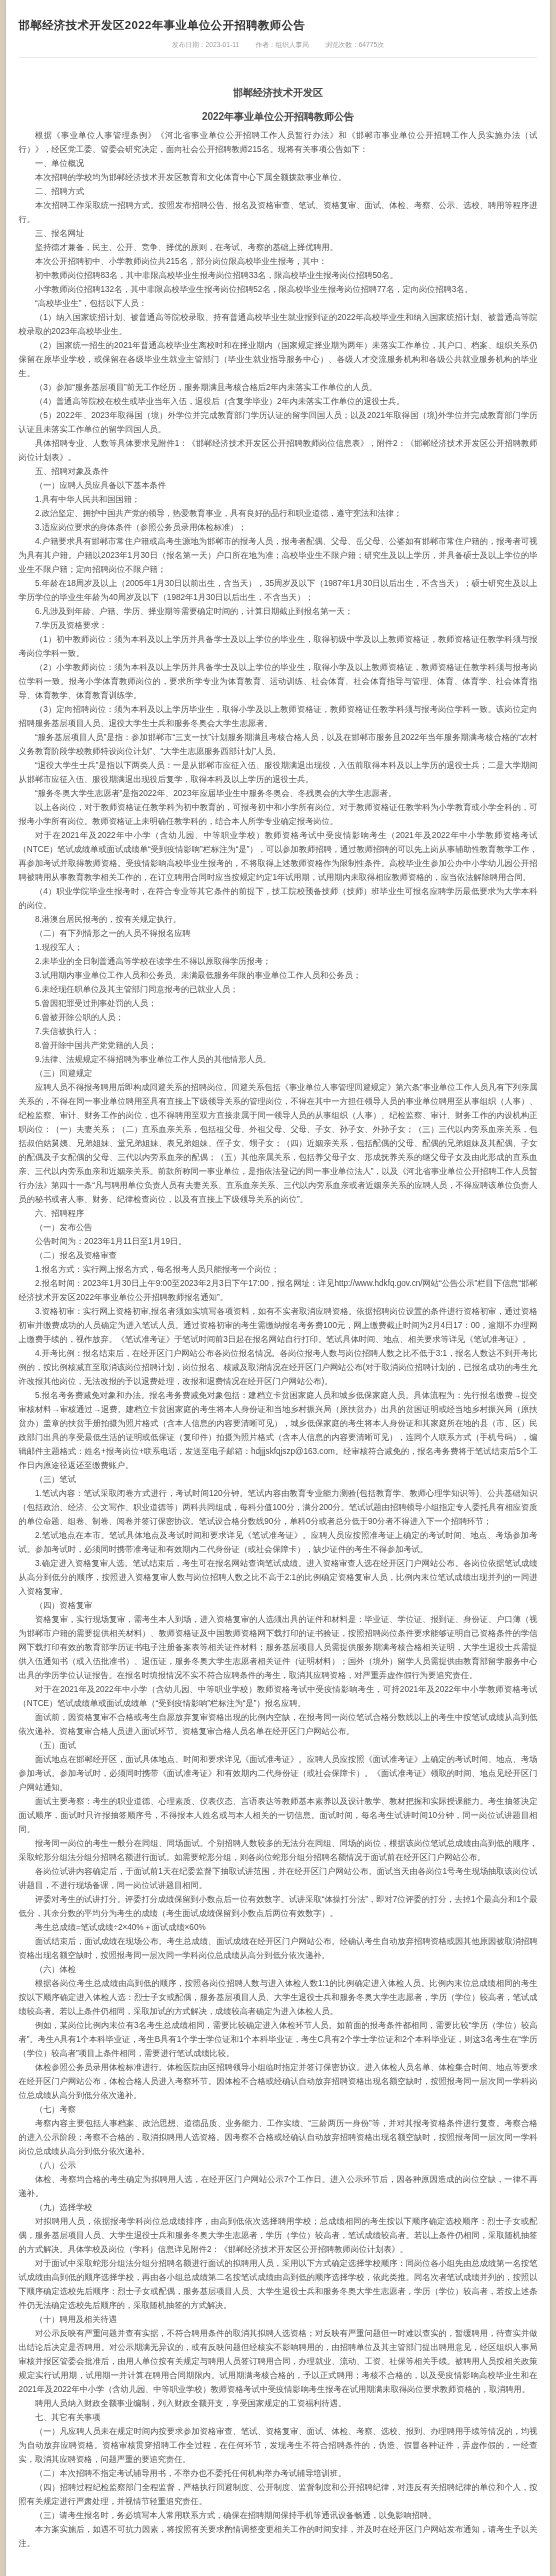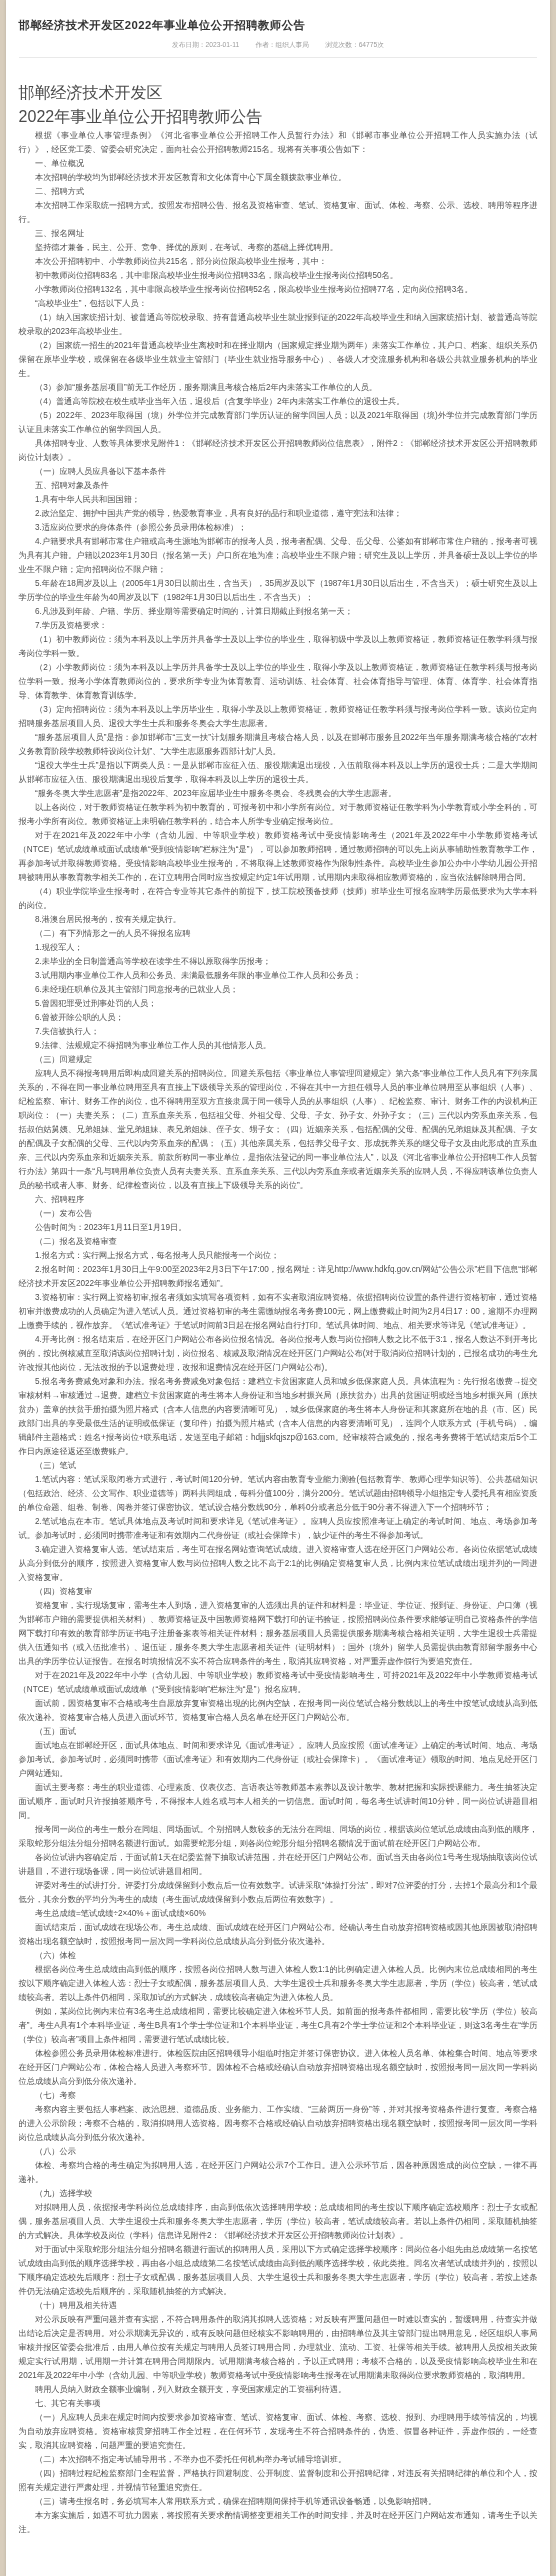--- a/index.html
+++ b/index.html
@@ -30,23 +30,23 @@
     font-size:6.7px;
     margin:8.2px 0 7.2px 0;
   }
   .meta span{margin:0 7.2px;}
   .header-rule{
     border:none;
     border-top:0.5px solid #e9e9e9;
     margin:0;
   }
   .doc-title{
-    text-align:left;
-    font-size:16px;
-    font-weight:normal;
+    text-align:center;
+    font-size:10px;
+    font-weight:bold;
     color:#4a4a4a;
     margin:0;
     line-height:24px;
   }
   .doc-title.first{margin-top:23px;}
   .doc-body{margin-top:10.3px;}
   .para{
     font-size:8.2px;
     color:#4f4f4f;
     line-height:14px;
@@ -86,22 +86,22 @@
           <p class="para">本次公开招聘初中、小学教师岗位共215名，部分岗位限高校毕业生报考，其中：</p>
           <p class="para">初中教师岗位招聘83名，其中非限高校毕业生报考岗位招聘33名，限高校毕业生报考岗位招聘50名。</p>
           <p class="para">小学教师岗位招聘132名，其中非限高校毕业生报考岗位招聘52名，限高校毕业生报考岗位招聘77名，定向岗位招聘3名。</p>
           <p class="para">“高校毕业生”，包括以下人员：</p>
           <p class="para">（1）纳入国家统招计划、被普通高等院校录取、持有普通高校毕业生就业报到证的2022年高校毕业生和纳入国家统招计划、被普通高等院校录取的2023年高校毕业生。</p>
           <p class="para">（2）国家统一招生的2021年普通高校毕业生离校时和在择业期内（国家规定择业期为两年）未落实工作单位，其户口、档案、组织关系仍保留在原毕业学校，或保留在各级毕业生就业主管部门（毕业生就业指导服务中心）、各级人才交流服务机构和各级公共就业服务机构的毕业生。</p>
           <p class="para">（3）参加“服务基层项目”前无工作经历，服务期满且考核合格后2年内未落实工作单位的人员。</p>
           <p class="para">（4）普通高等院校在校生或毕业当年入伍，退役后（含复学毕业）2年内未落实工作单位的退役士兵。</p>
           <p class="para">（5）2022年、2023年取得国（境）外学位并完成教育部门学历认证的留学回国人员；以及2021年取得国（境)外学位并完成教育部门学历认证且未落实工作单位的留学回国人员。</p>
           <p class="para">具体招聘专业、人数等具体要求见附件1：《邯郸经济技术开发区公开招聘教师岗位信息表》，附件2：《邯郸经济技术开发区公开招聘教师岗位计划表》。</p>
+          <p class="para">五、招聘对象及条件</p>
           <p class="para">（一）应聘人员应具备以下基本条件</p>
-          <p class="para">五、招聘对象及条件</p>
           <p class="para">1.具有中华人民共和国国籍；</p>
           <p class="para">2.政治坚定、拥护中国共产党的领导，热爱教育事业，具有良好的品行和职业道德，遵守宪法和法律；</p>
           <p class="para">3.适应岗位要求的身体条件（参照公务员录用体检标准）；</p>
           <p class="para">4.户籍要求具有邯郸市常住户籍或高考生源地为邯郸市的报考人员，报考者配偶、父母、岳父母、公婆如有邯郸市常住户籍的，报考者可视为具有其户籍。户籍以2023年1月30日（报名第一天）户口所在地为准；高校毕业生不限户籍；研究生及以上学历，并具备硕士及以上学位的毕业生不限户籍；定向招聘岗位不限户籍；</p>
           <p class="para">5.年龄在18周岁及以上（2005年1月30日以前出生，含当天），35周岁及以下（1987年1月30日以后出生，不含当天）；硕士研究生及以上学历学位的毕业生年龄为40周岁及以下（1982年1月30日以后出生，不含当天）；</p>
           <p class="para">6.凡涉及到年龄、户籍、学历、择业期等需要确定时间的，计算日期截止到报名第一天；</p>
           <p class="para">7.学历及资格要求：</p>
           <p class="para">（1）初中教师岗位：须为本科及以上学历并具备学士及以上学位的毕业生，取得初级中学及以上教师资格证，教师资格证任教学科须与报考岗位学科一致。</p>
           <p class="para">（2）小学教师岗位：须为本科及以上学历并具备学士及以上学位的毕业生，取得小学及以上教师资格证，教师资格证任教学科须与报考岗位学科一致。报考小学体育教师岗位的，要求所学专业为体育教育、运动训练、社会体育、社会体育指导与管理、体育、体育学、社会体育指导、体育教学、体育教育训练学。</p>
           <p class="para">（3）定向招聘岗位：须为本科及以上学历毕业生，取得小学及以上教师资格证，教师资格证任教学科须与报考岗位学科一致。该岗位定向招聘服务基层项目人员、退役大学生士兵和服务冬奥会大学生志愿者。</p>
@@ -113,20 +113,21 @@
           <p class="para">（4）职业学院毕业生报考时，在符合专业等其它条件的前提下，技工院校预备技师（技师）班毕业生可报名应聘学历最低要求为大学本科的岗位。</p>
           <p class="para">8.港澳台居民报考的，按有关规定执行。</p>
           <p class="para">（二）有下列情形之一的人员不得报名应聘</p>
           <p class="para">1.现役军人；</p>
           <p class="para">2.未毕业的全日制普通高等学校在读学生不得以原取得学历报考；</p>
           <p class="para">3.试用期内事业单位工作人员和公务员、未满最低服务年限的事业单位工作人员和公务员；</p>
           <p class="para">6.未经现任职单位及其主管部门同意报考的已就业人员；</p>
           <p class="para">5.曾因犯罪受过刑事处罚的人员；</p>
           <p class="para">6.曾被开除公职的人员；</p>
           <p class="para">7.失信被执行人；</p>
+          <p class="para">8.曾开除中国共产党党籍的人员；</p>
           <p class="para">9.法律、法规规定不得招聘为事业单位工作人员的其他情形人员。</p>
           <p class="para">（三）回避规定</p>
           <p class="para">应聘人员不得报考聘用后即构成回避关系的招聘岗位。回避关系包括《事业单位人事管理回避规定》第六条“事业单位工作人员凡有下列亲属关系的，不得在同一事业单位聘用至具有直接上下级领导关系的管理岗位，不得在其中一方担任领导人员的事业单位聘用至从事组织（人事）、纪检监察、审计、财务工作的岗位，也不得聘用至双方直接隶属于同一领导人员的从事组织（人事）、纪检监察、审计、财务工作的内设机构正职岗位：（一）夫妻关系；（二）直系血亲关系，包括祖父母、外祖父母、父母、子女、孙子女、外孙子女；（三）三代以内旁系血亲关系，包括叔伯姑舅姨、兄弟姐妹、堂兄弟姐妹、表兄弟姐妹、侄子女、甥子女；（四）近姻亲关系，包括配偶的父母、配偶的兄弟姐妹及其配偶、子女的配偶及子女配偶的父母、三代以内旁系血亲的配偶；（五）其他亲属关系，包括养父母子女、形成抚养关系的继父母子女及由此形成的直系血亲、三代以内旁系血亲和近姻亲关系。前款所称同一事业单位，是指依法登记的同一事业单位法人”，以及《河北省事业单位公开招聘工作人员暂行办法》第四十一条“凡与聘用单位负责人员有夫妻关系、直系血亲关系、三代以内旁系血亲或者近姻亲关系的应聘人员，不得应聘该单位负责人员的秘书或者人事、财务、纪律检查岗位，以及有直接上下级领导关系的岗位”。</p>
           <p class="para">六、招聘程序</p>
           <p class="para">（一）发布公告</p>
           <p class="para">公告时间为：2023年1月11日至1月19日。</p>
           <p class="para">（二）报名及资格审查</p>
           <p class="para">1.报名方式：实行网上报名方式，每名报考人员只能报考一个岗位；</p>
           <p class="para">2.报名时间：2023年1月30日上午9:00至2023年2月3日下午17:00，报名网址：详见http://www.hdkfq.gov.cn/网站“公告公示”栏目下信息“邯郸经济技术开发区2022年事业单位公开招聘教师报名通知”。</p>
           <p class="para">3.资格初审：实行网上资格初审,报名者须如实填写各项资料，如有不实者取消应聘资格。依据招聘岗位设置的条件进行资格初审，通过资格初审并缴费成功的人员确定为进入笔试人员。通过资格初审的考生需缴纳报名考务费100元，网上缴费截止时间为2月4日17：00，逾期不办理网上缴费手续的，视作放弃。《笔试准考证》于笔试时间前3日起在报名网站自行打印。笔试具体时间、地点、相关要求等详见《笔试准考证》。</p>

